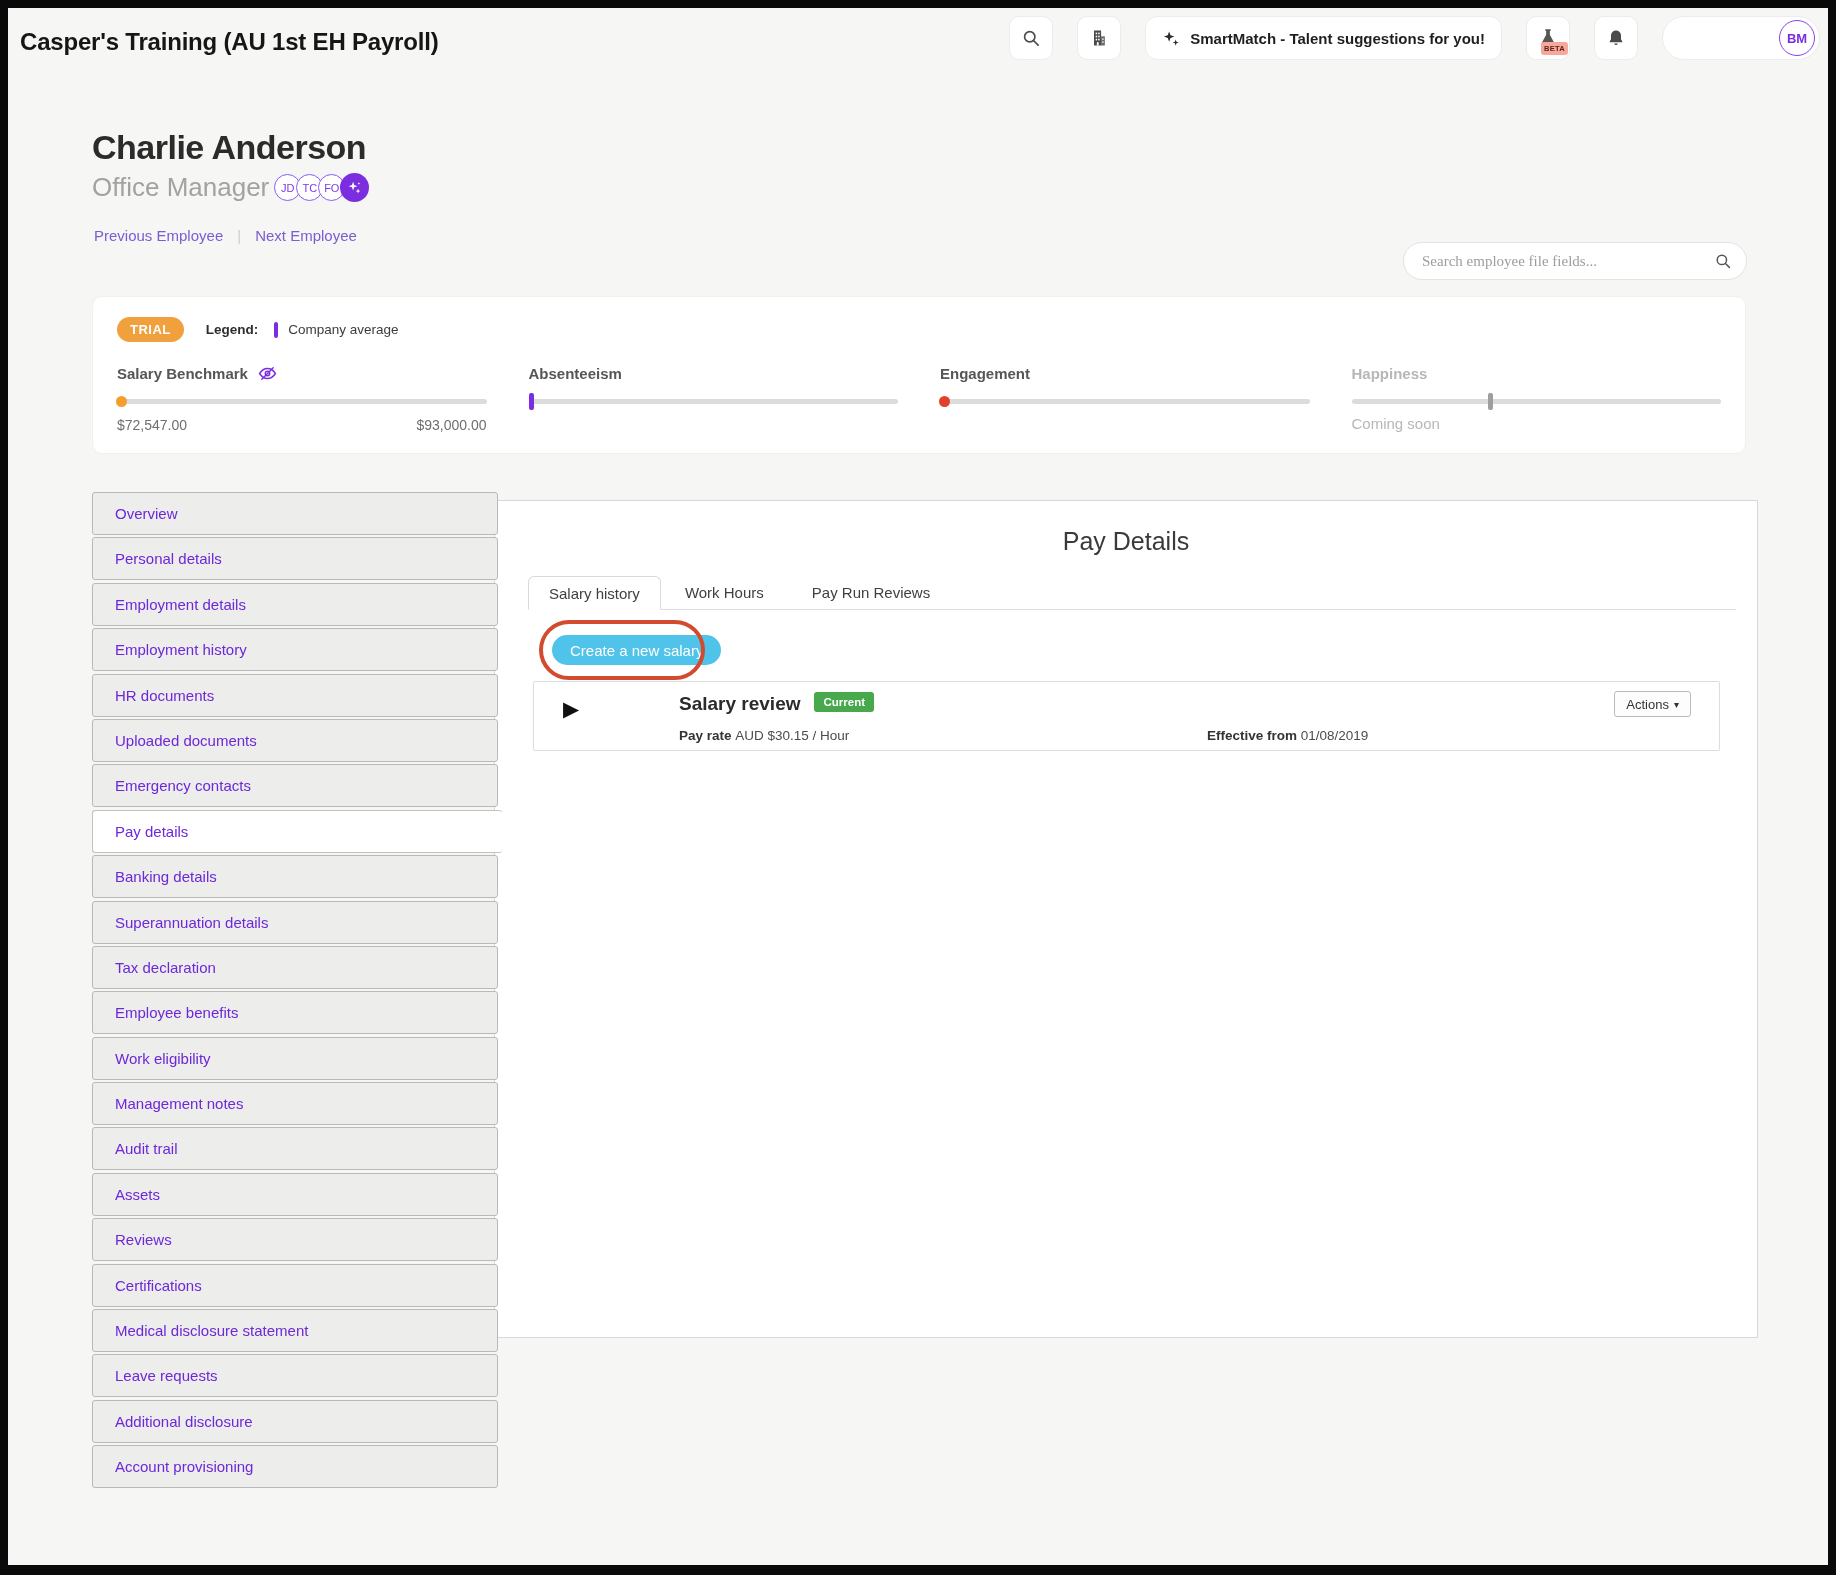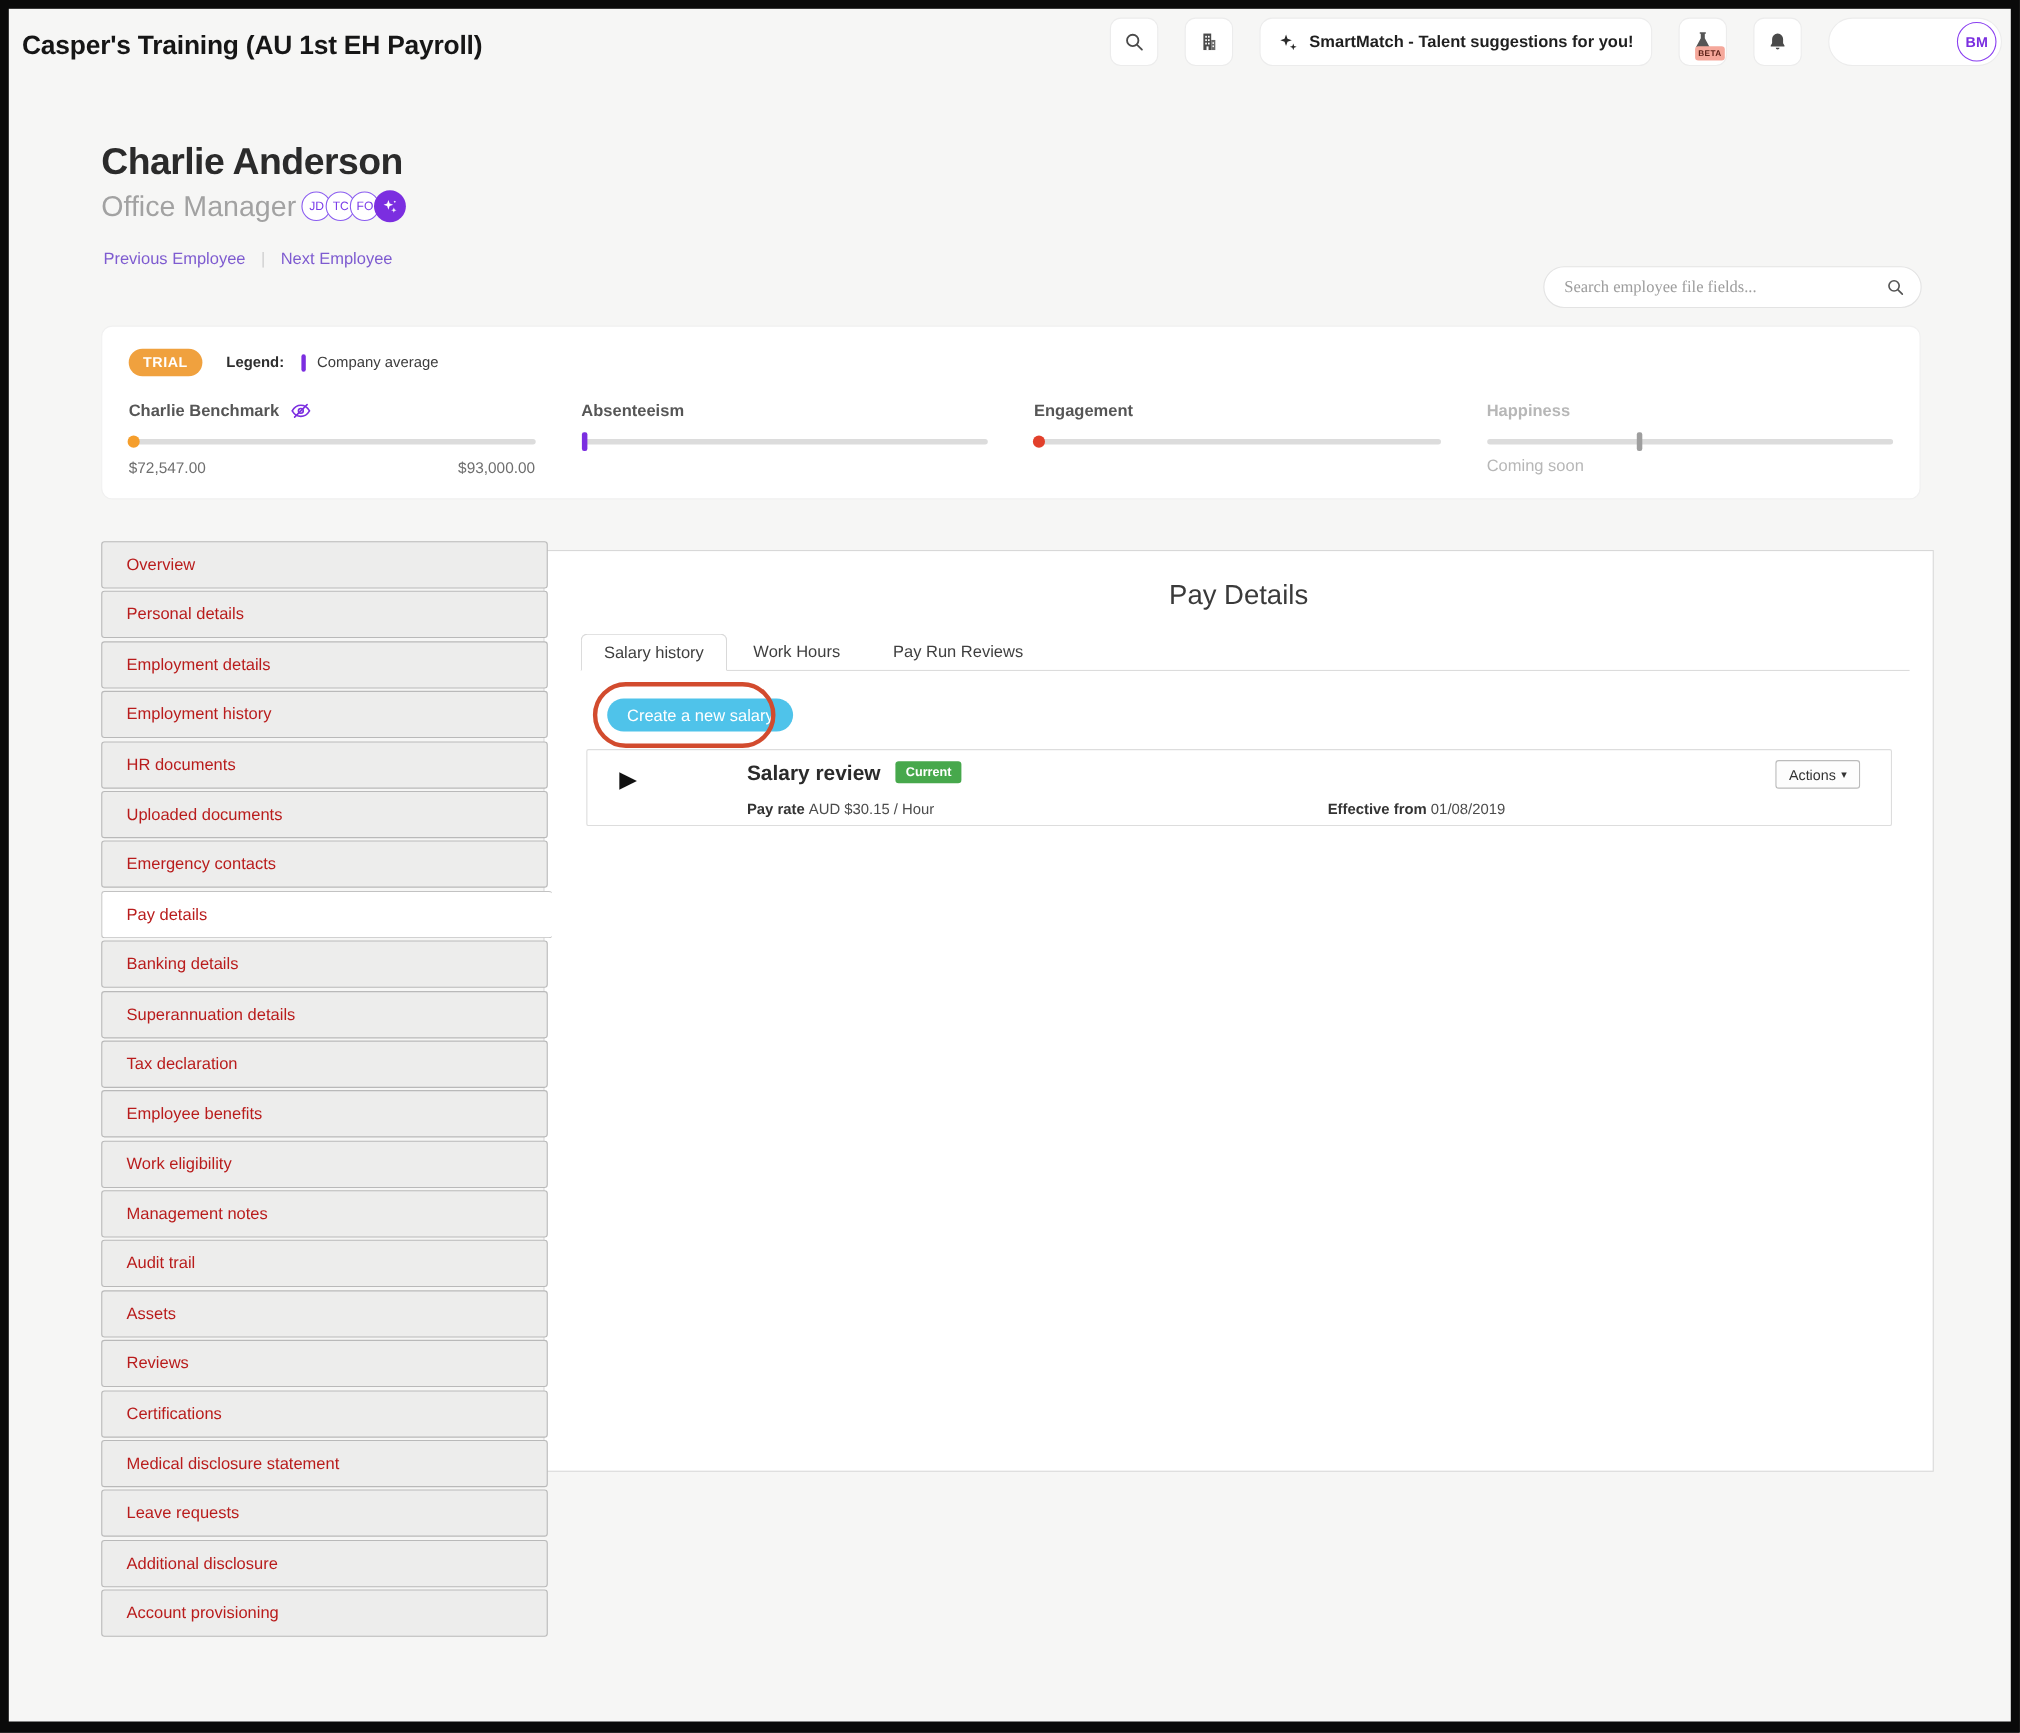--- a/index.html
+++ b/index.html
@@ -43,21 +43,21 @@
   .metric-name { font-size:15px; font-weight:700; color:#565656; display:flex; align-items:center; gap:9px; height:22px; }
   .metric.disabled .metric-name { color:#b7b7b7; }
   .track { position:relative; margin-top:15px; height:5px; border-radius:3px; background:#dcdcdc; }
   .dot-marker { position:absolute; top:-3px; width:11px; height:11px; border-radius:50%; }
   .bar-marker { position:absolute; top:-6px; width:5px; height:17px; border-radius:2px; }
   .minmax { display:flex; justify-content:space-between; margin-top:13px; font-size:14px; color:#6e6e6e; }
   .coming-soon { margin-top:11px; font-size:15px; color:#b7b7b7; }
 
   
   .sidebar { position:absolute; left:84px; top:484px; width:406px; z-index:3; }
-  .sb-item { height:43px; margin-bottom:2.4px; background:#ededec; border:1px solid #b9b9b9; border-radius:3px; display:flex; align-items:center; padding-left:22px; font-size:15px; color:#b91c1c; cursor:pointer; }
+  .sb-item { height:43px; margin-bottom:2.4px; background:#ededec; border:1px solid #b9b9b9; border-radius:3px; display:flex; align-items:center; padding-left:22px; font-size:15px; color:#6d28d9; cursor:pointer; }
   .sb-item.selected { background:#fff; border-right:none; width:410px; border-color:#c2c2c2; }
 
   
   .main-panel { position:absolute; left:486px; top:492px; width:1264px; height:838px; background:#fff; border:1px solid #d8d8d8; z-index:1; }
   .panel-title { position:absolute; left:0; right:0; top:26px; text-align:center; font-size:25px; font-weight:500; color:#3a3a3a; }
   .tabs-bar { position:absolute; left:33px; right:21px; top:76px; height:33px; border-bottom:1px solid #dcdcdc; display:flex; align-items:flex-end; }
   .tab { font-size:15px; color:#3f3f3f; padding:0 24px; line-height:32px; cursor:pointer; }
   .tab.active { background:#fff; border:1px solid #d9d9d9; border-bottom:1px solid #fff; border-radius:6px 6px 0 0; height:34px; margin-bottom:-1px; line-height:33px; padding:0 20px; }
   .create-btn { position:absolute; left:57px; top:134px; height:30px; padding:0 18px; background:var(--create-button-blue); color:#fff; font-size:15px; border:none; border-radius:15px; cursor:pointer; font-family:"Liberation Sans", sans-serif; }
   .click-annotation { position:absolute; left:44px; top:119px; width:166px; height:60px; border:4px solid var(--annotation-red); border-radius:30px; pointer-events:none; }
@@ -172,21 +172,21 @@
   <div class="bench-card">
     <div class="bench-top">
       <span class="trial-pill">TRIAL</span>
       <span class="legend-label">Legend:</span>
       <span class="legend-marker"></span>
       <span class="legend-item">Company average</span>
     </div>
     <div class="metrics-row">
       <div class="metric">
         <div class="metric-name">
-          <span>Charlie Benchmark</span>
+          <span>Salary Benchmark</span>
           <span>
             <svg viewBox="0 0 24 24" width="21" height="21" fill="none" stroke="#7b2ee0" stroke-width="1.7">
                   <path d="M3 12s3.5-5.8 9-5.8 9 5.8 9 5.8-3.5 5.8-9 5.8S3 12 3 12z"></path>
                   <circle cx="12" cy="12" r="2.5"></circle>
                   <line x1="5.5" y1="18.5" x2="18.5" y2="5.5" stroke-linecap="round"></line>
                 </svg>
           </span>
         </div>
         <div class="track">
           <span class="dot-marker" style="left:-1px; background:var(--benchmark-dot-orange);"></span>

